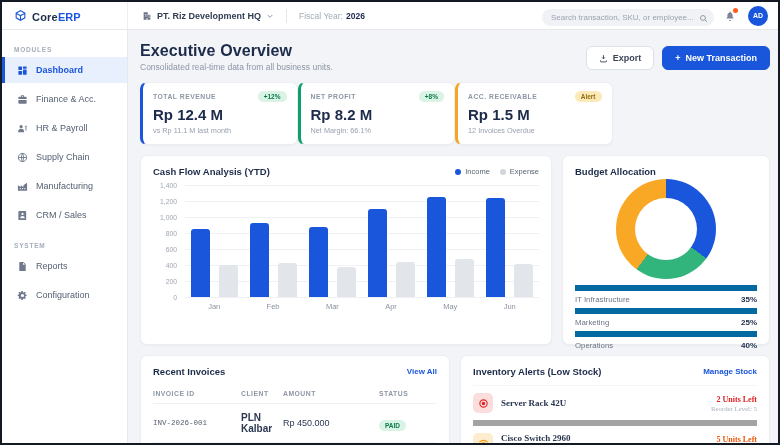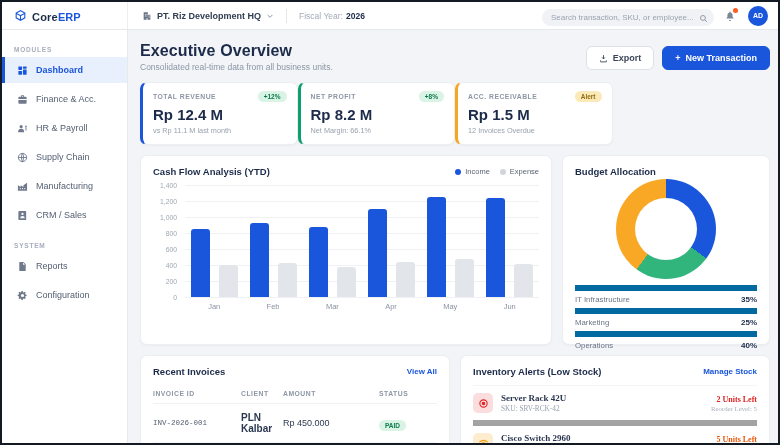--- a/index.html
+++ b/index.html
@@ -433,21 +433,20 @@
           </div>
           <div class="stock-row" style="border-top:1px solid #f3f5f7;">
             <span class="stock-ic ic-red">
               <svg width="11" height="11" viewBox="0 0 24 24" fill="none" stroke="currentColor" stroke-width="2.4">
                   <circle cx="12" cy="12" r="8"></circle>
                   <circle cx="12" cy="12" r="2.6" fill="currentColor"></circle>
                 </svg>
             </span>
             <span class="stock-info">
               <div class="stock-name">Server Rack 42U</div>
-              <div class="stock-sku">SKU: SRV-RCK-42</div>
             </span>
             <span class="stock-right">
               <div class="units units-red">2 Units Left</div>
               <div class="reorder">Reorder Level: 5</div>
             </span>
           </div>
           <div class="stock-row">
             <span class="stock-ic ic-orange">
               <svg width="11" height="11" viewBox="0 0 24 24" fill="none" stroke="currentColor" stroke-width="2.4">
                   <path d="M3 9a14 14 0 0 1 18 0"></path>

